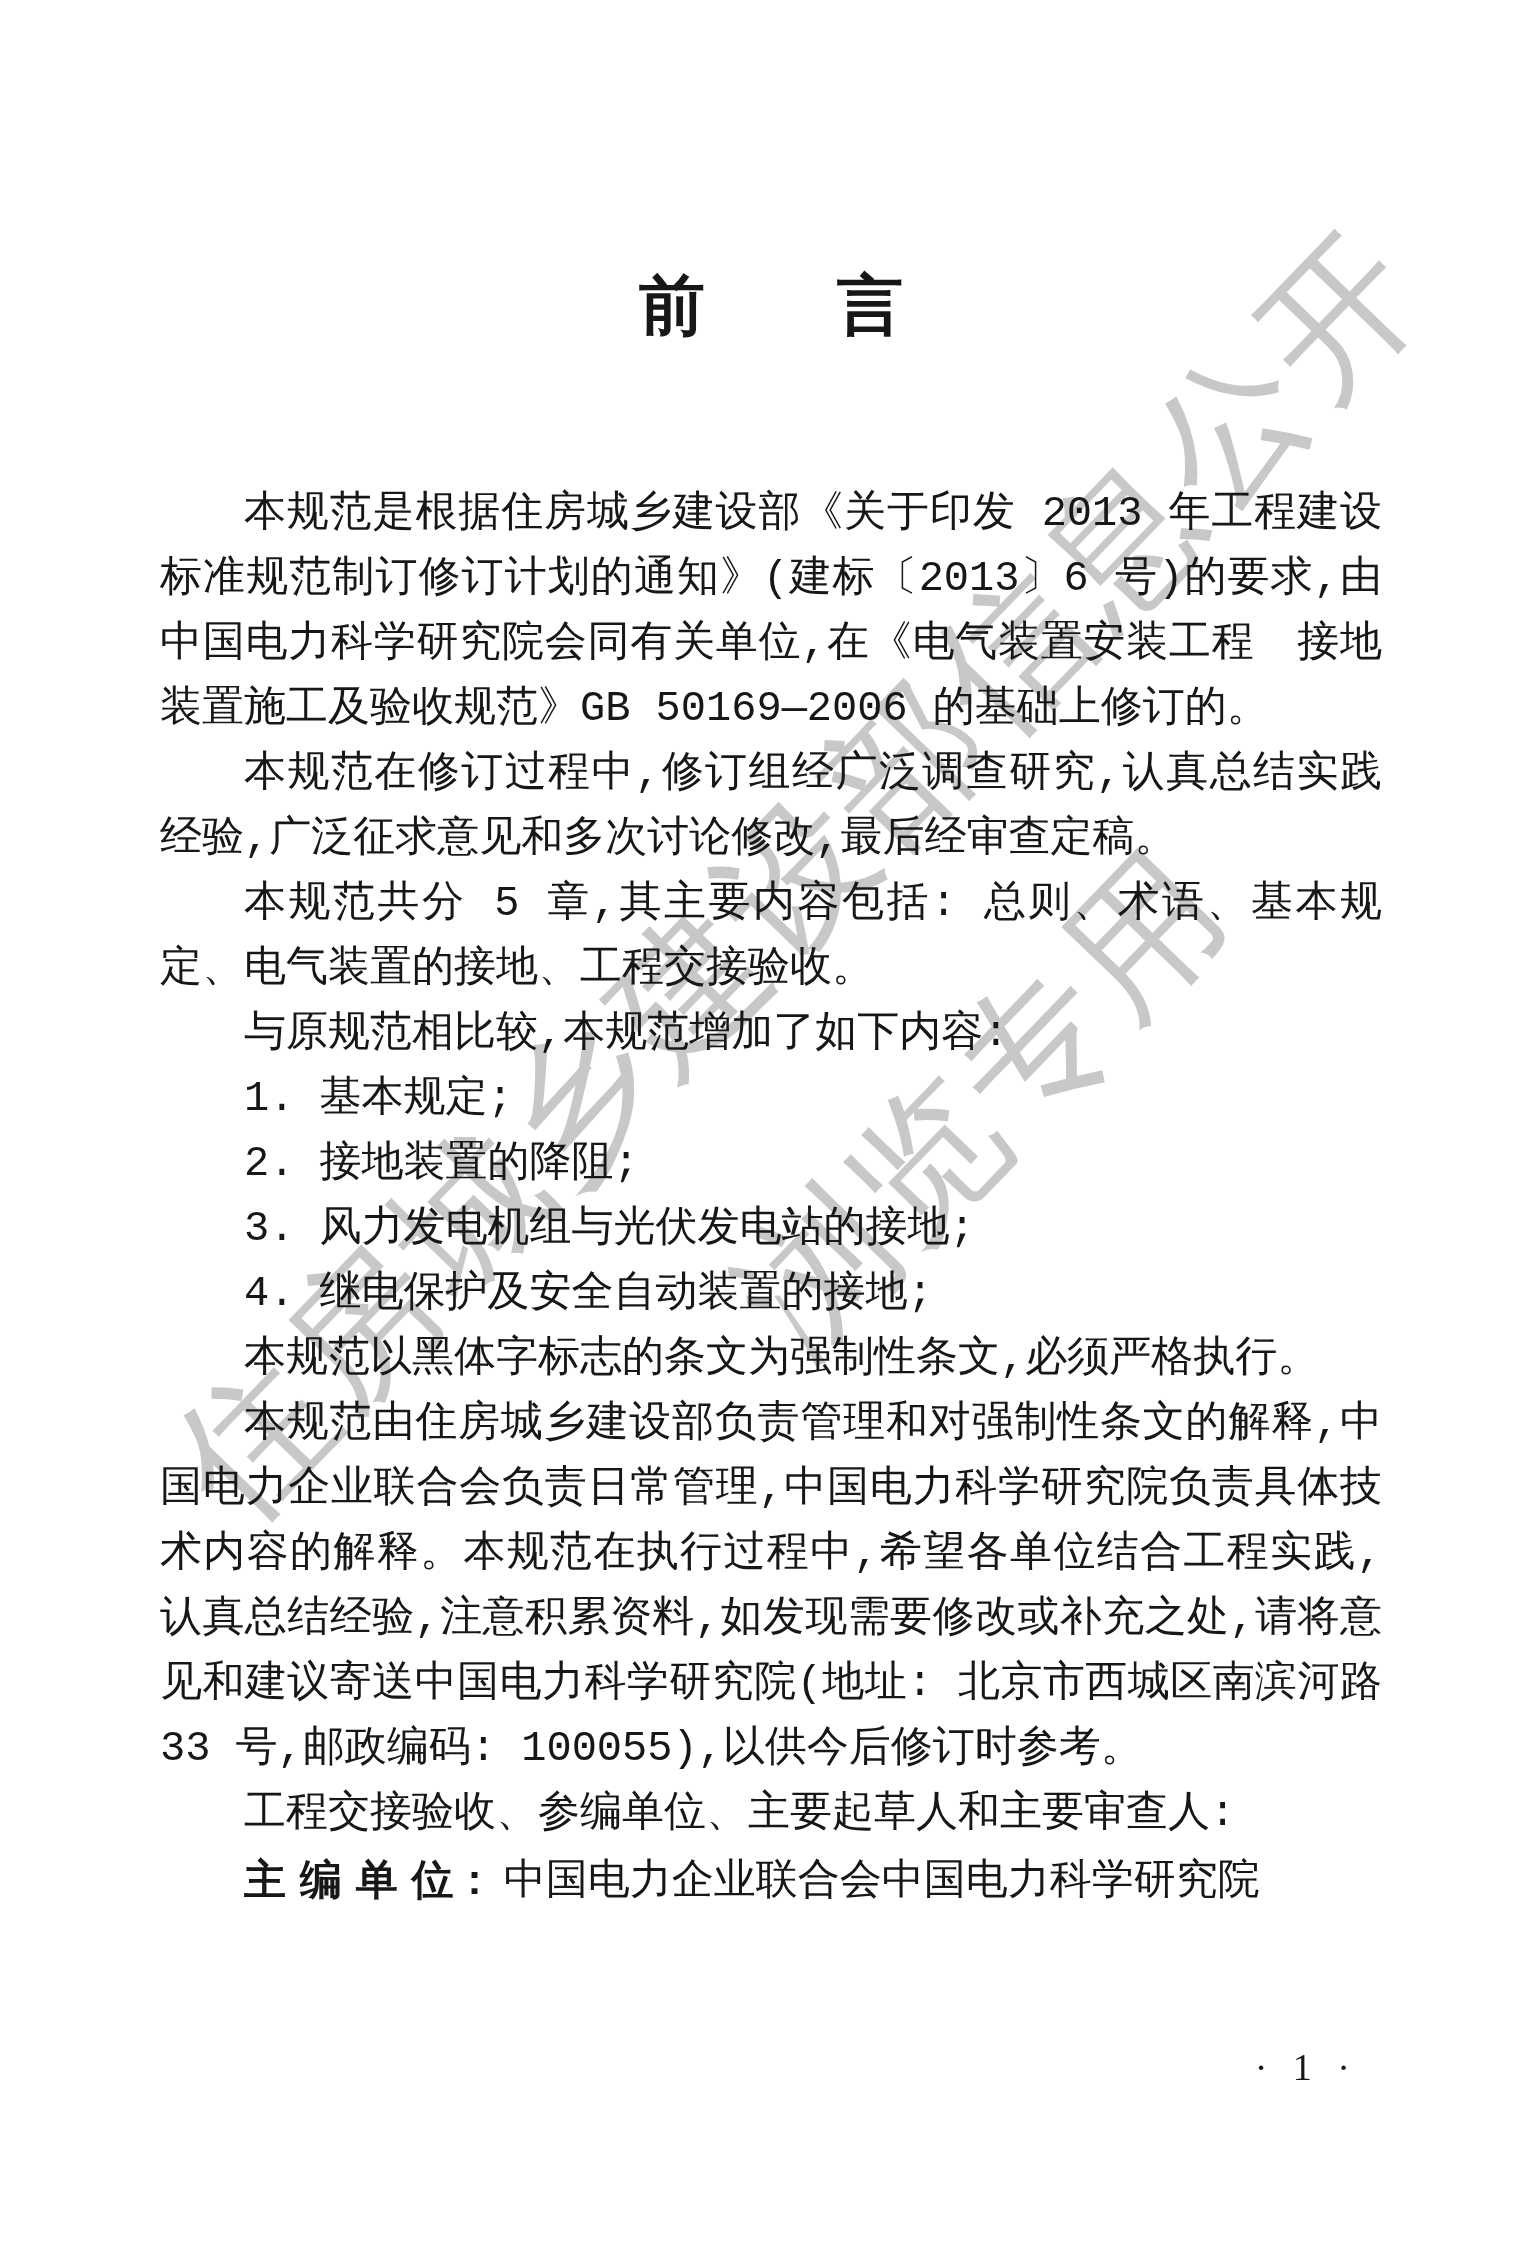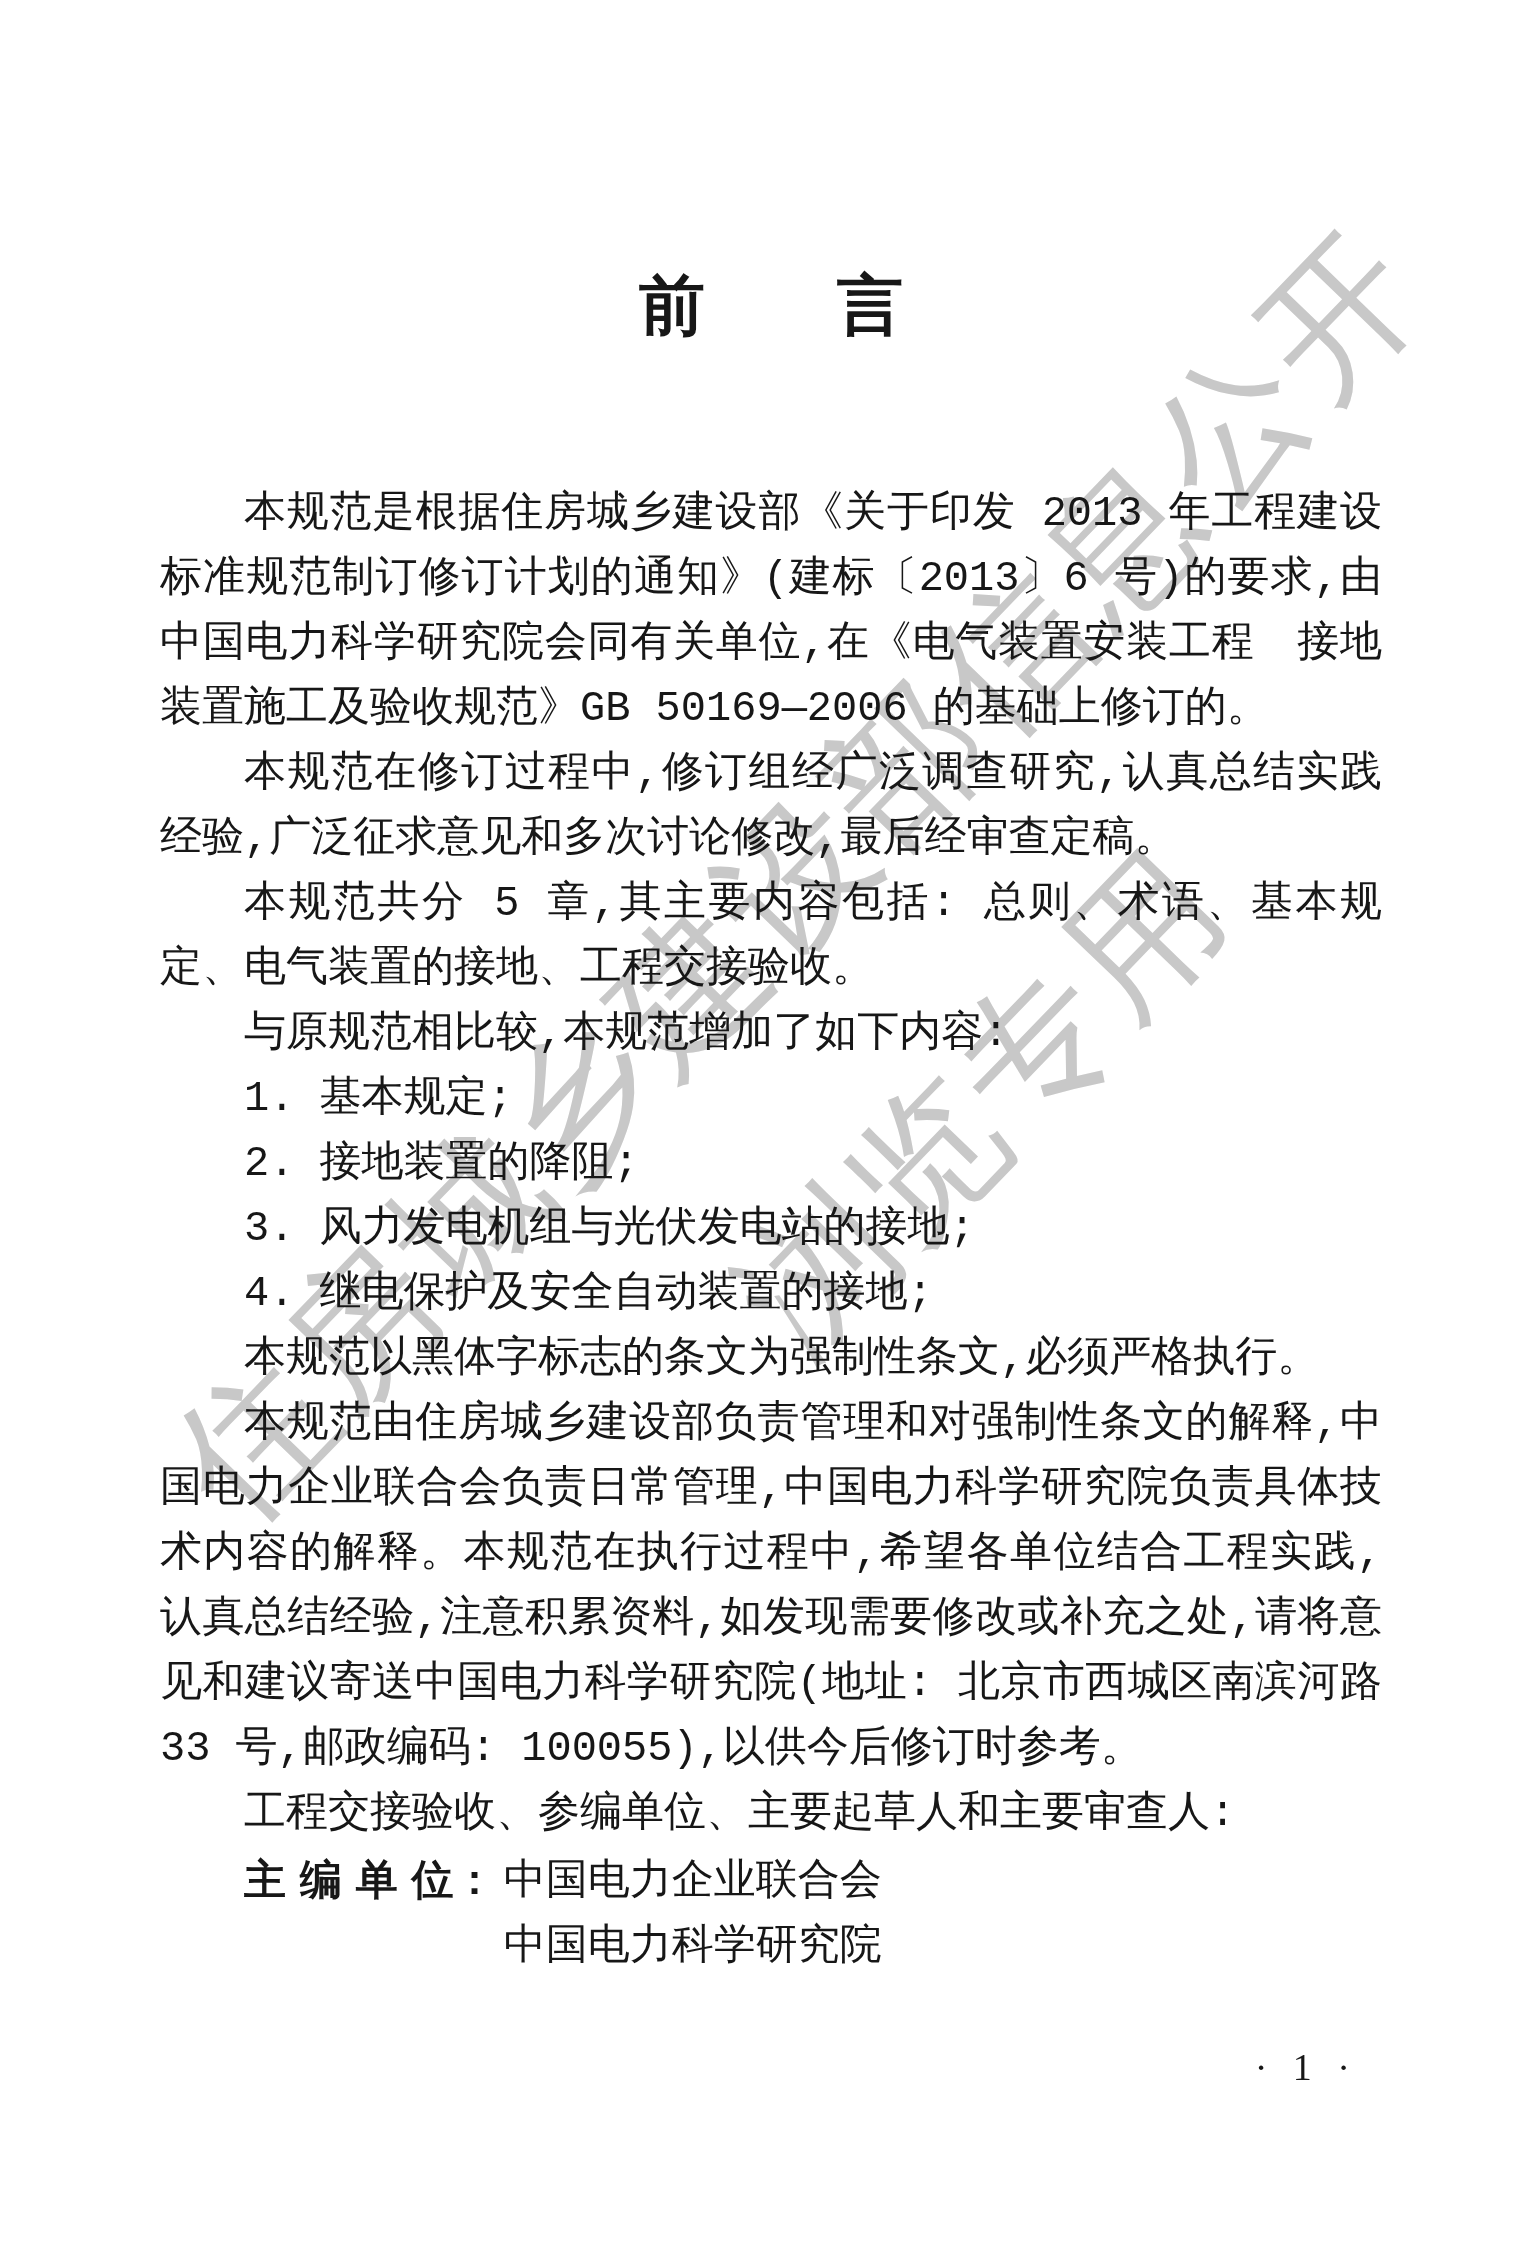--- a/index.html
+++ b/index.html
@@ -69,21 +69,21 @@
   }
   .editor-label {
     font-family: Liberation Sans, sans-serif;
     font-weight: 700;
     letter-spacing: 0.33em;
     white-space: nowrap;
     margin-left: 2em;
   }
   .editor-orgs {
     display: flex;
-    flex-direction: column;
+    flex-direction: row;
     margin-left: 0.2em;
   }
   .page-number {
     position: absolute;
     right: 180px;
     top: 2045px;
     z-index: 1;
     font-family: "Liberation Serif", "DejaVu Serif", serif;
     font-size: 38px;
     letter-spacing: 8px;

